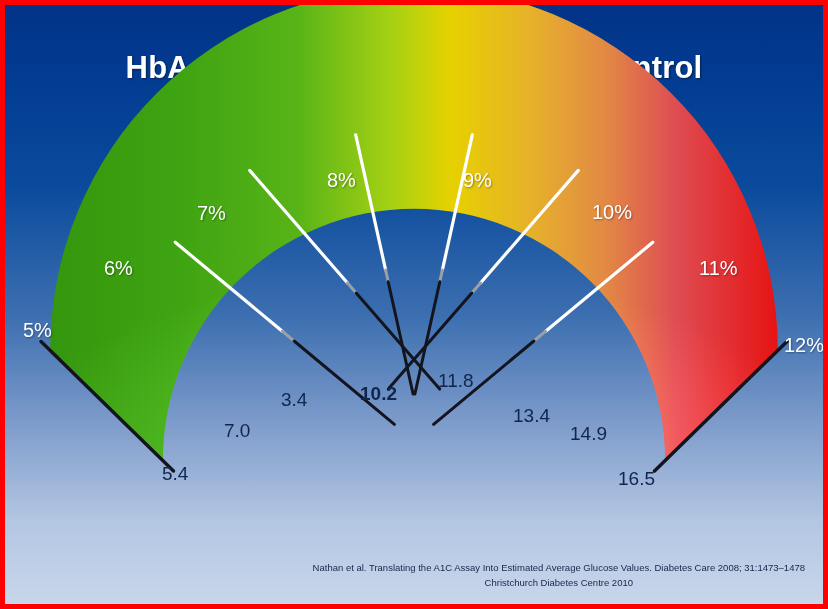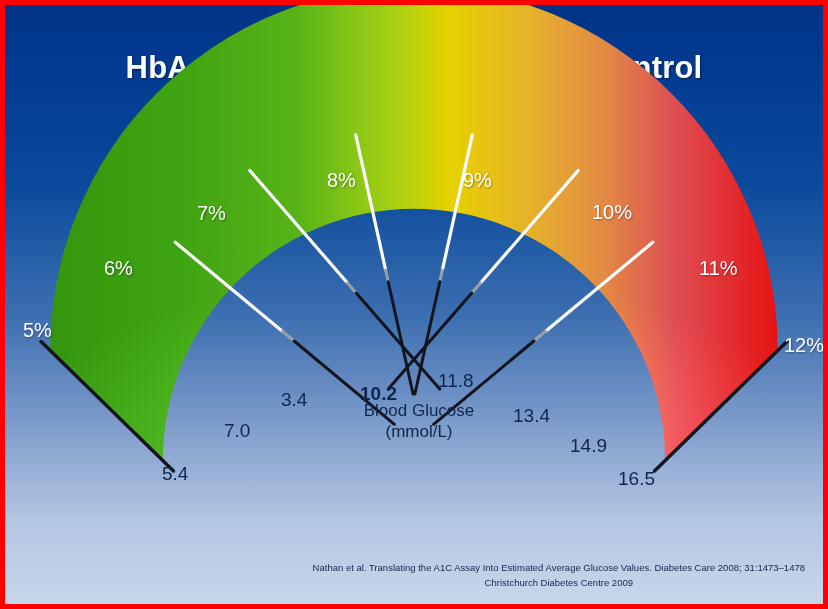--- a/index.html
+++ b/index.html
@@ -127,26 +127,22 @@
   <div class="pct-label" style="left:587px; top:196px;">10%</div>
   <div class="pct-label" style="left:694px; top:252px;">11%</div>
   <div class="pct-label" style="left:771px; top:329px;margin-left:8px;">12%</div>
 
   <div class="glu-label" style="left:157px; top:458px;">5.4</div>
   <div class="glu-label" style="left:219px; top:415px;">7.0</div>
   <div class="glu-label" style="left:276px; top:384px;">3.4</div>
   <div class="glu-label" style="left:355px; top:378px;font-weight:bold;">10.2</div>
   <div class="glu-label" style="left:433px; top:365px;">11.8</div>
   <div class="glu-label" style="left:508px; top:400px;">13.4</div>
-  <div class="glu-label" style="left:565px; top:430px;">14.9</div>
+  <div class="glu-label" style="left:565px; top:418px;">14.9</div>
   <div class="glu-label" style="left:613px; top:463px;">16.5</div>
 
-  <div id="bg-caption">
-    <div>Blood Glucose</div>
-    <div>(mmol/L)</div>
-  </div>
 
   <div id="footer">
     <div>Nathan et al. Translating the A1C Assay Into Estimated Average Glucose Values. Diabetes Care 2008; 31:1473–1478</div>
-    <div>Christchurch Diabetes Centre 2009</div>
+    <div>Christchurch Diabetes Centre 2010</div>
   </div>
 
 </div>
 
 </body></html>

